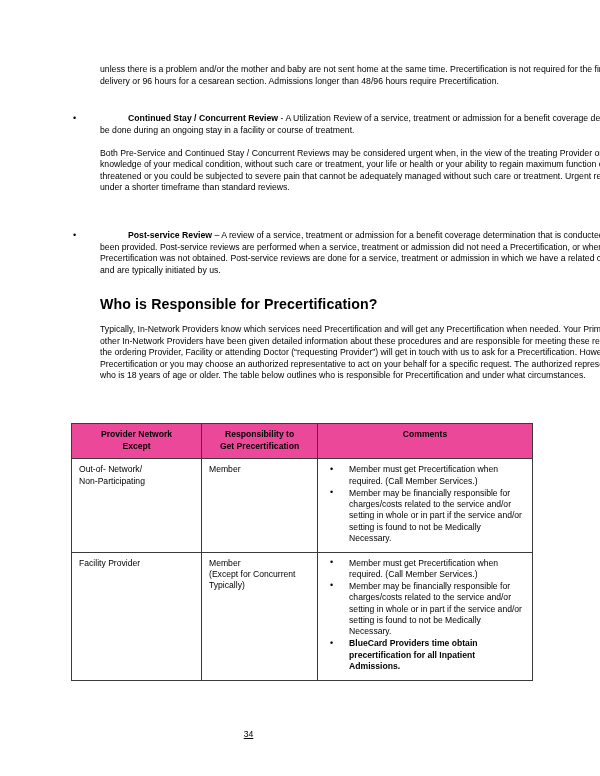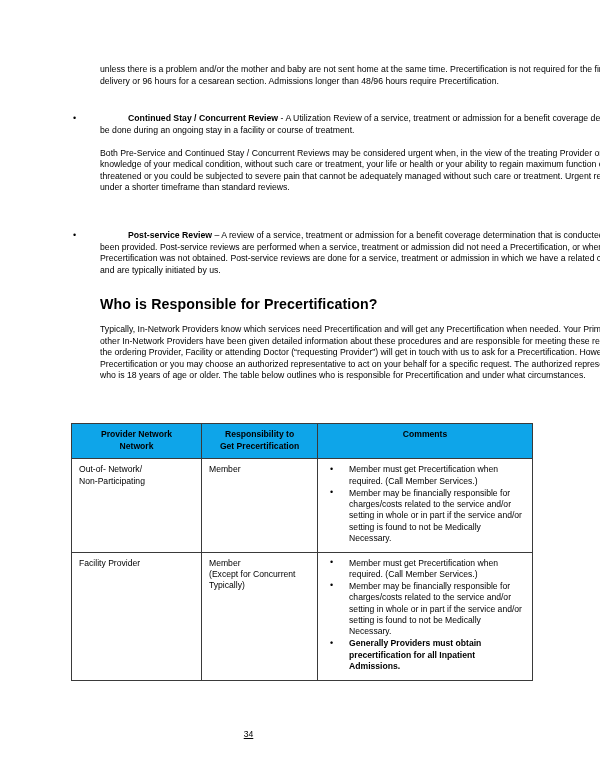--- a/index.html
+++ b/index.html
@@ -85,21 +85,21 @@
   }
   table.resp td, table.resp th {
     border: 1px solid #3a3a3a;
     vertical-align: top;
     padding: 5px 7px 7px 7px;
     font-weight: normal;
     text-align: left;
     line-height: 11.4px;
   }
   table.resp thead th {
-    background: #0ea5e9;
+    background: #ec4899;
     text-align: center;
     font-weight: bold;
     padding: 5px 6px 6px 6px;
     line-height: 11.6px;
   }
   .col1 { width: 121px; }
   .col2 { width: 108px; }
   .col3 { width: 200px; }
 
   ul.cellbullets {
@@ -158,21 +158,21 @@
   <h2 class="heading" style="position:absolute; top:296px; left:0; width:600px;">Who is Responsible for Precertification?</h2>
 
   <div class="para block-indent" style="position:absolute; top:324px; left:0; width:600px;">Typically, In-Network Providers know which services need Precertification and will get any Precertification when needed.  Your Primary Care Physician and other In-Network Providers have been given detailed information about these procedures and are responsible for meeting these requirements.  Generally, the ordering Provider, Facility or attending Doctor (“requesting Provider”) will get in touch with us to ask for a Precertification.  However, you may request a Precertification or you may choose an authorized representative to act on your behalf for a specific request.  The authorized representative can be anyone who is 18 years of age or older.  The table below outlines who is responsible for Precertification and under what circumstances.</div>
 
   <div class="table-wrap">
     <table class="resp">
       <thead>
         <tr>
           <th class="col1">
             <span class="cell-line">Provider Network</span>
-            <span class="cell-line">Network</span>
+            <span class="cell-line">Except</span>
           </th>
           <th class="col2">
             <span class="cell-line">Responsibility to</span>
             <span class="cell-line">Get Precertification</span>
           </th>
           <th class="col3">
             <span class="cell-line">Comments</span>
           </th>
         </tr>
       </thead>
@@ -215,21 +215,21 @@
               <li>
                 <span class="dot">•</span>
                 <span>Member must get Precertification when required. (Call Member Services.)</span>
               </li>
               <li>
                 <span class="dot">•</span>
                 <span>Member may be financially responsible for charges/costs related to the service and/or setting in whole or in part if the service and/or setting is found to not be Medically Necessary.</span>
               </li>
               <li class="strong">
                 <span class="dot">•</span>
-                <span>Generally Providers must obtain precertification for all Inpatient Admissions.</span>
+                <span>BlueCard Providers time obtain precertification for all Inpatient Admissions.</span>
               </li>
             </ul>
           </td>
         </tr>
 
       </tbody>
     </table>
   </div>
 
   <div class="page-number">34</div>

